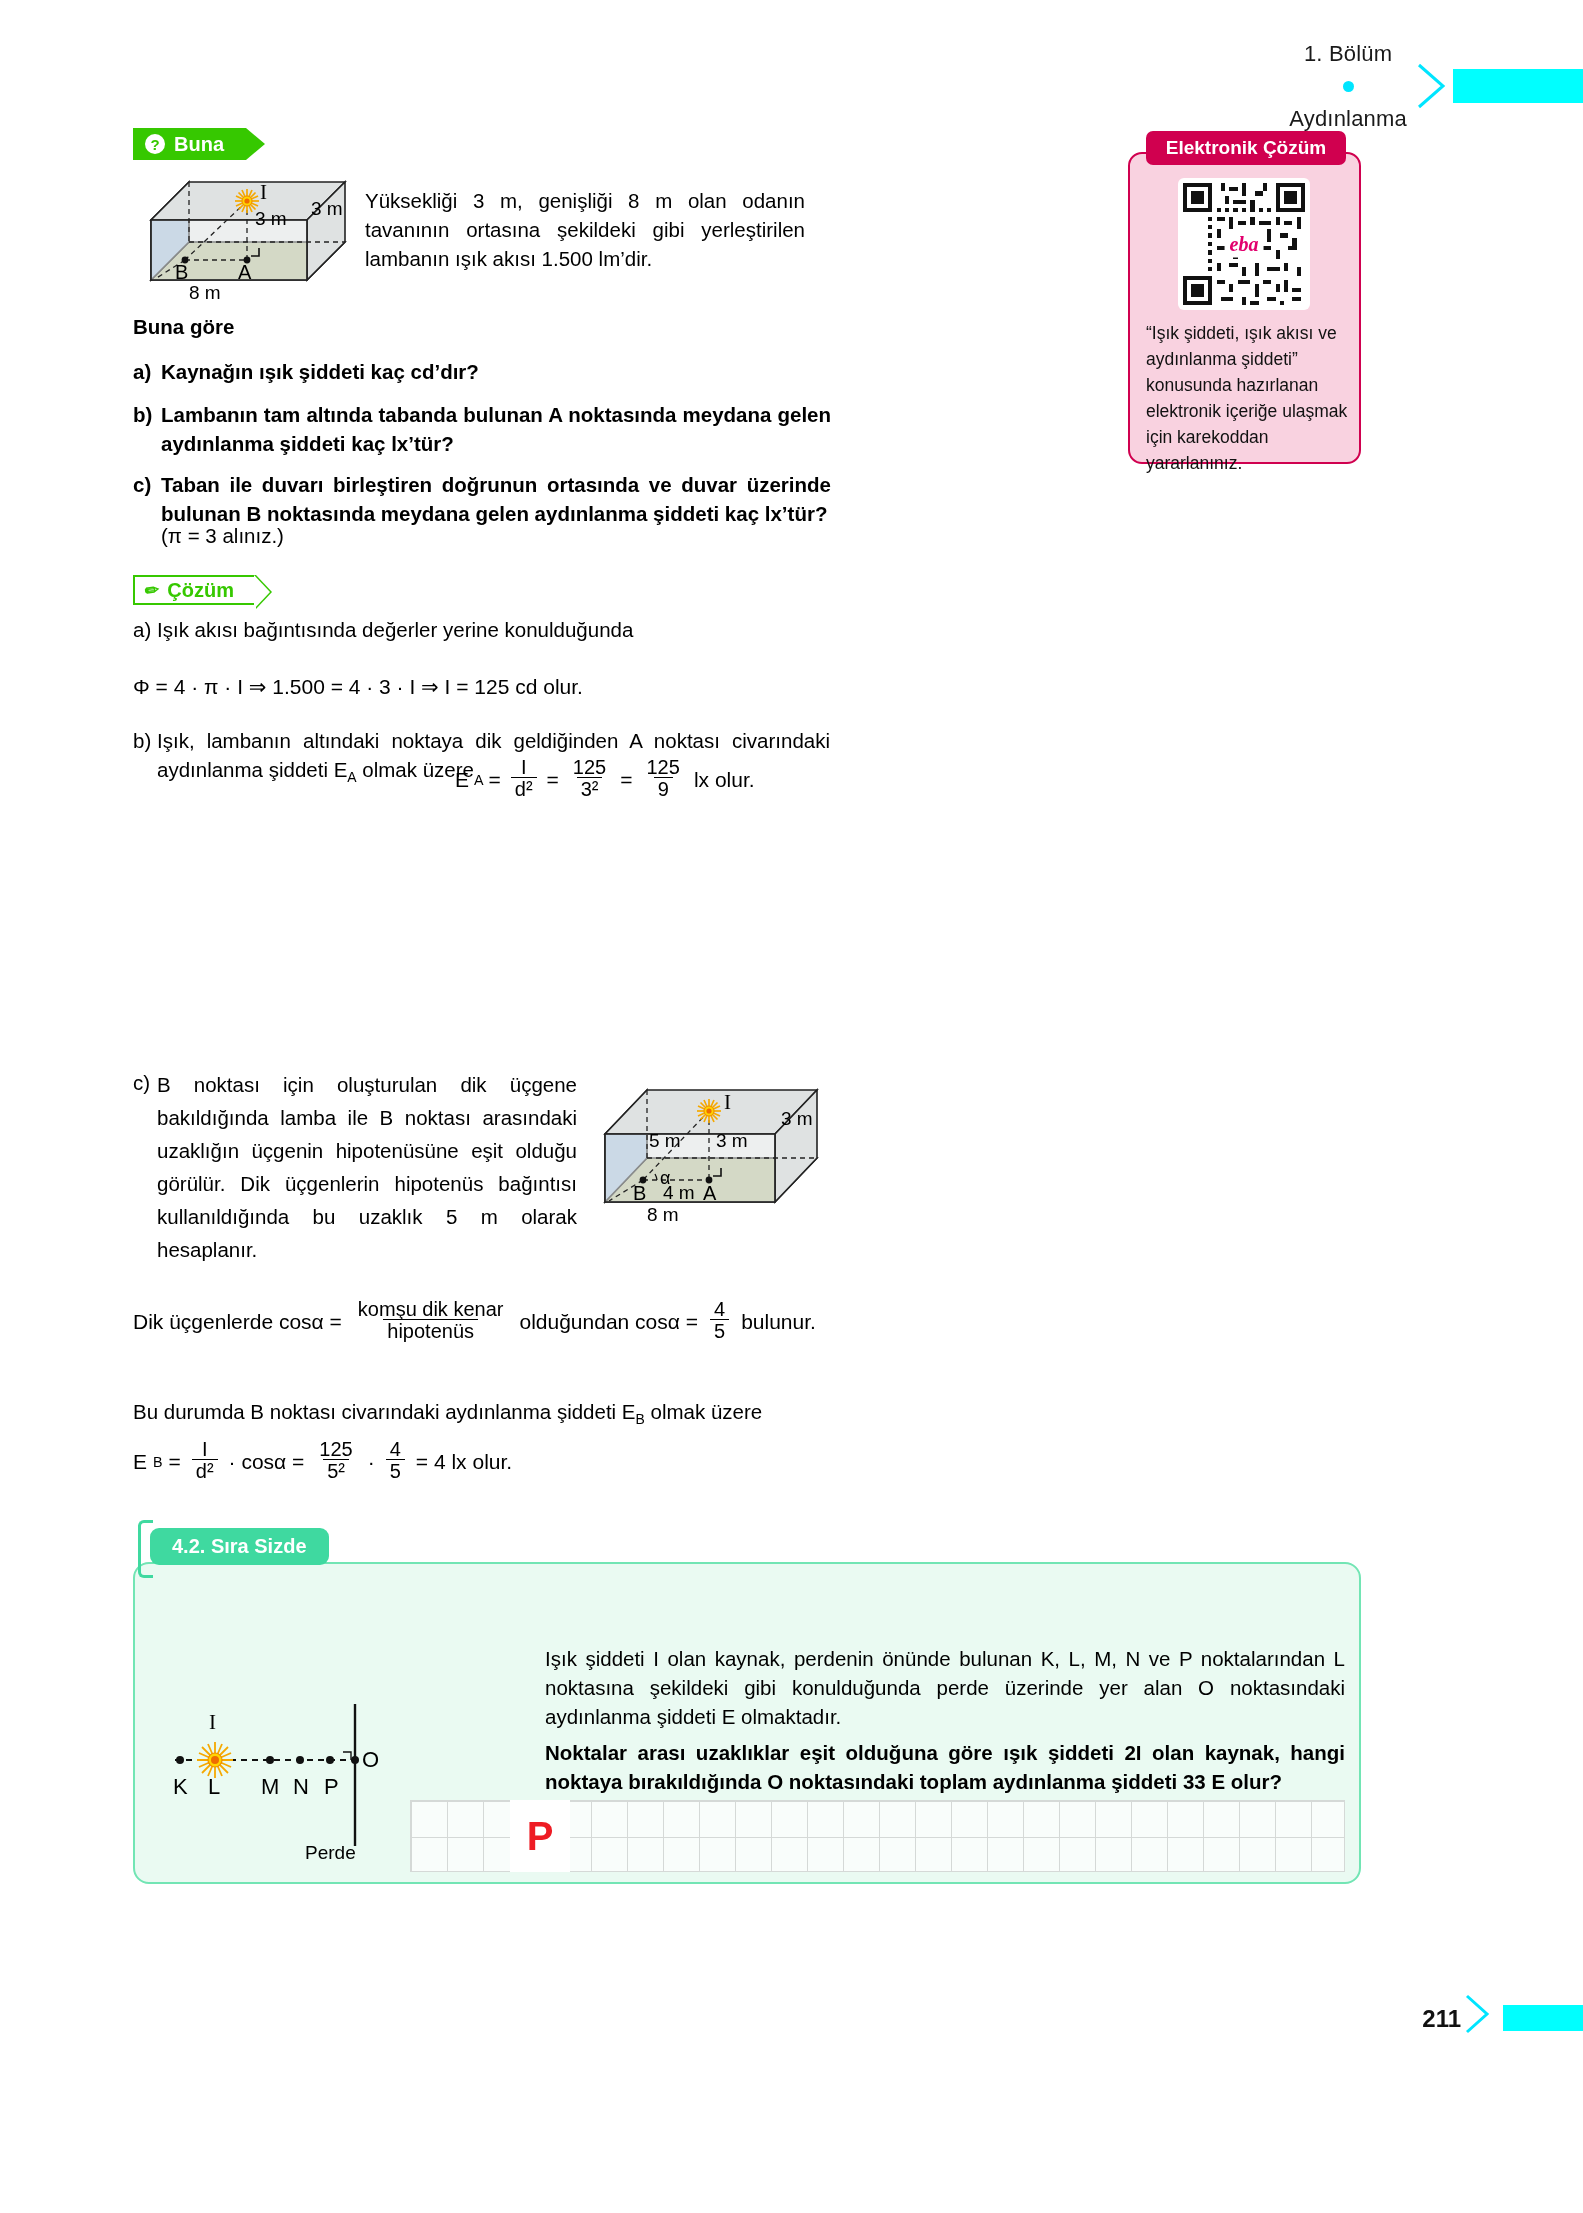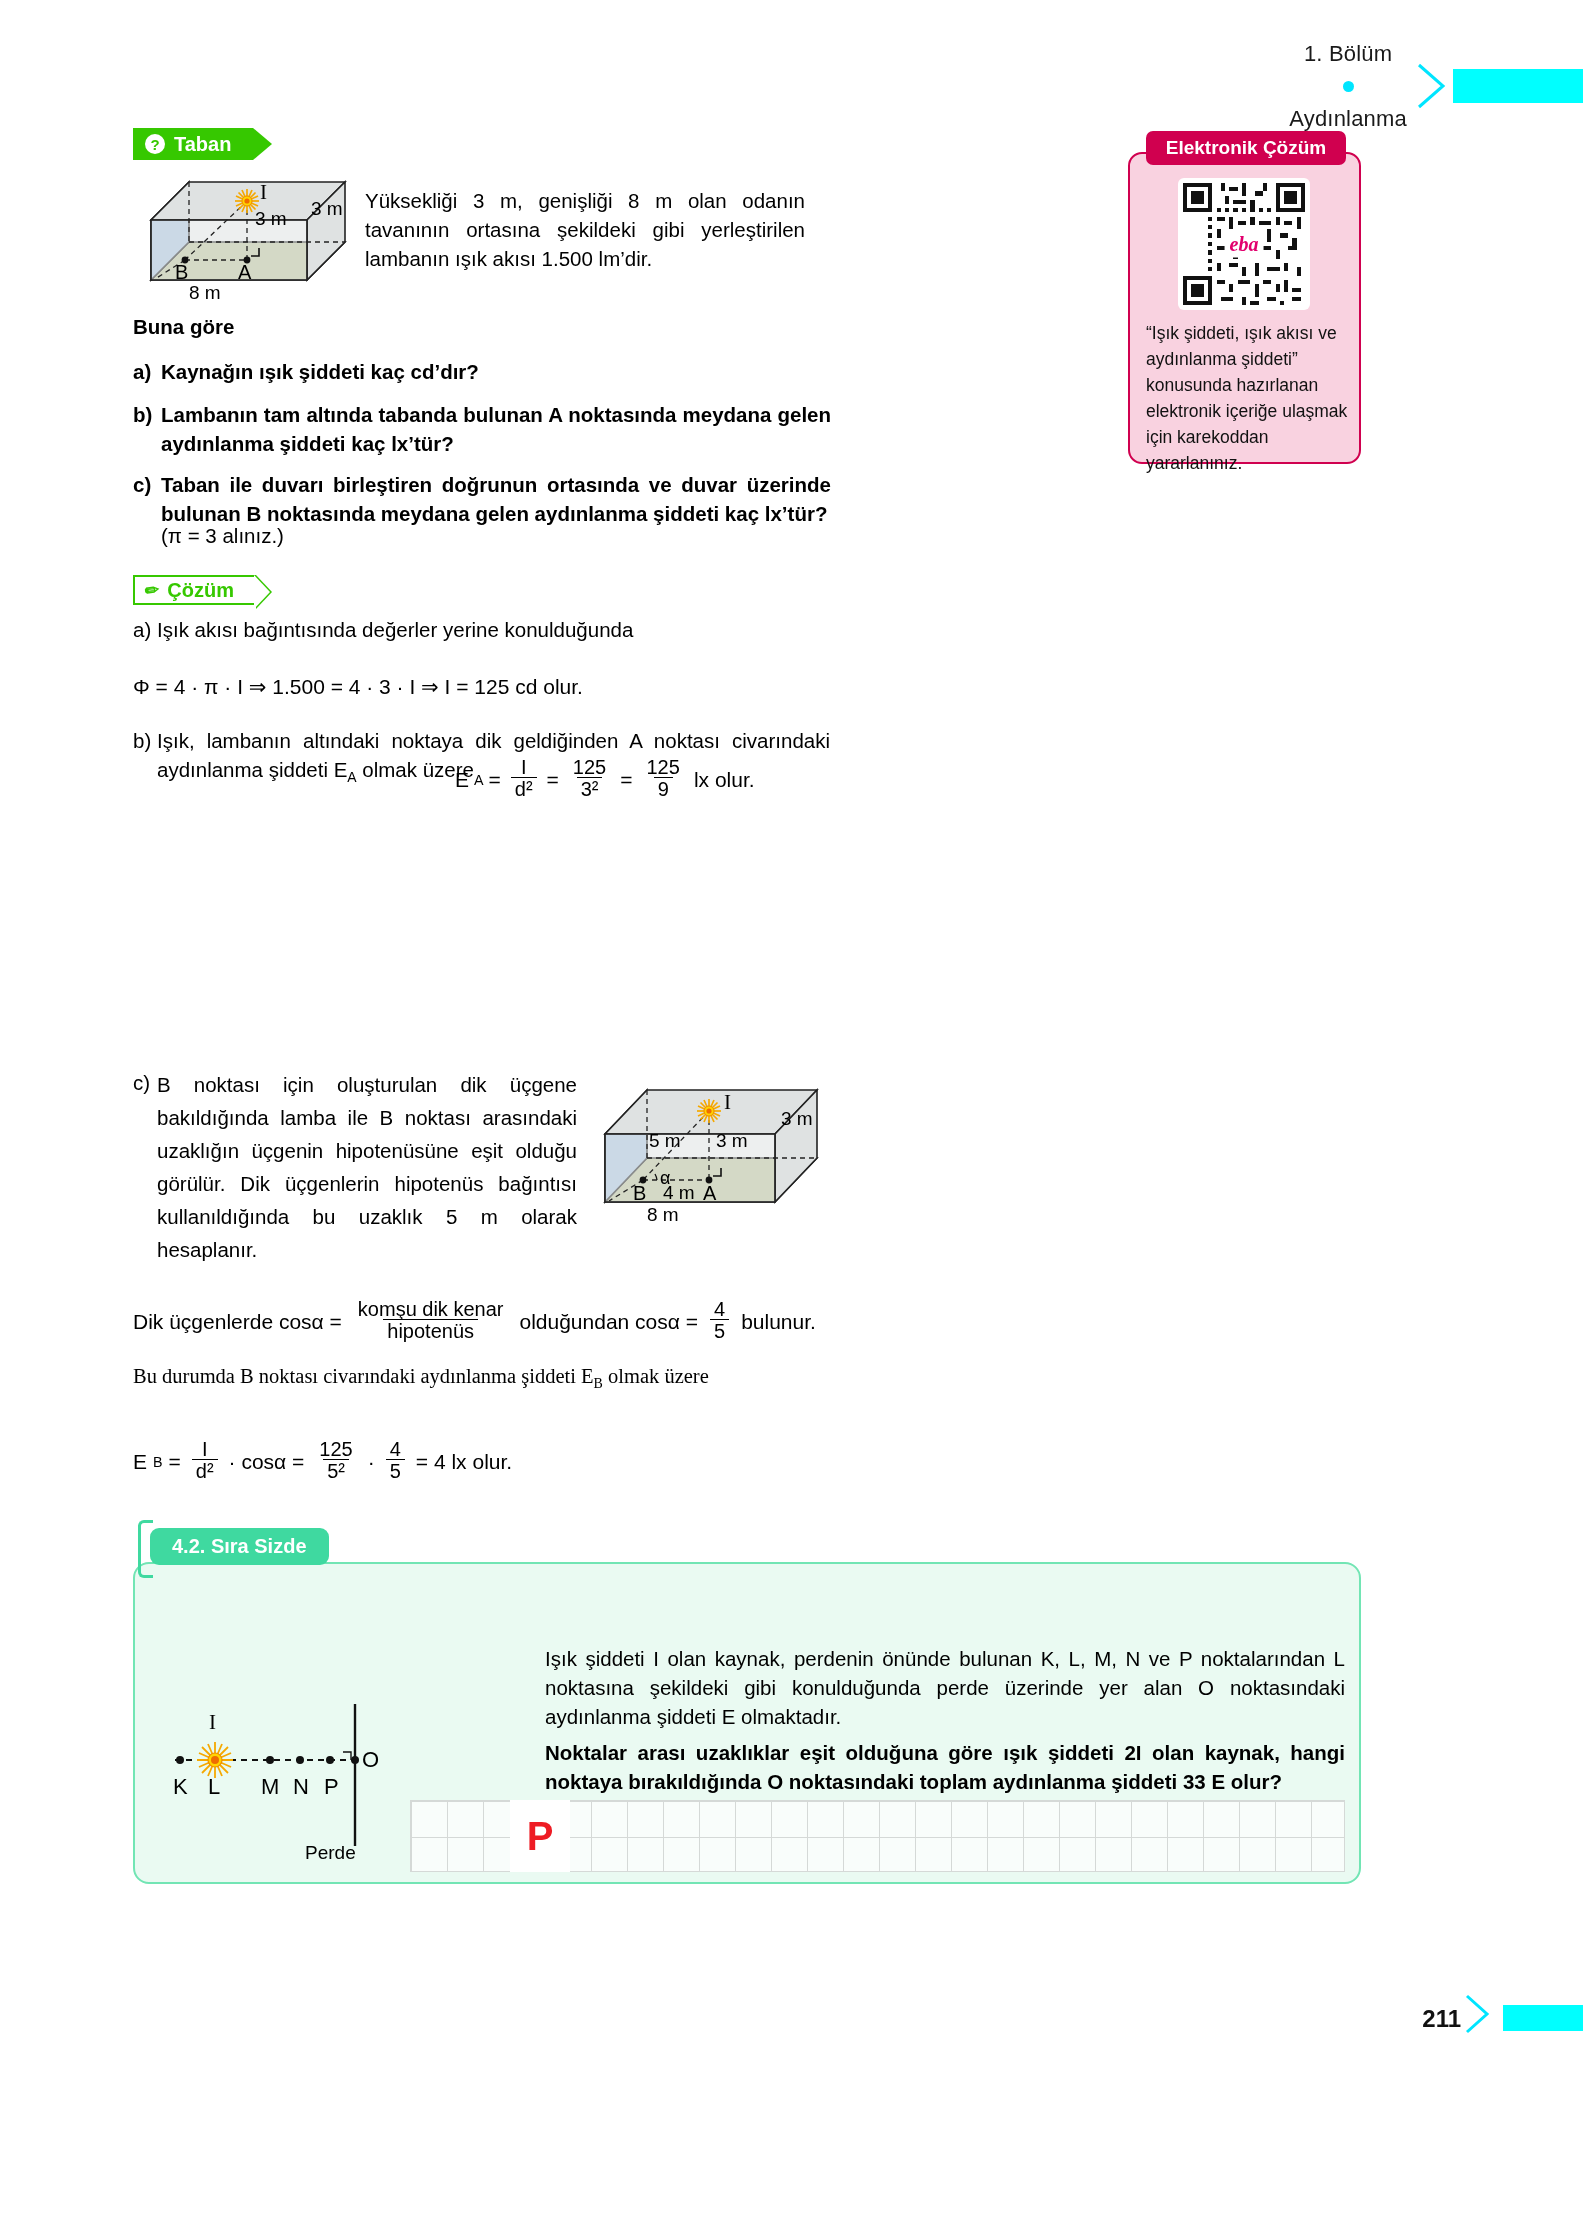--- a/index.html
+++ b/index.html
@@ -160,21 +160,21 @@
       <svg width="36" height="46" viewBox="0 0 36 46">
         <path d="M2 2 L26 23 L2 44" fill="none" stroke="#00e5ff" stroke-width="3"></path>
       </svg>
     </div>
     <div class="hdr-bar"></div>
   </div>
 </div>
 
 <div class="badge-soru">
   <span class="qmark">?</span>
-  <span>Taban</span>
+  <span>Buna</span>
 </div>
 
 <div class="diagram" style="left:133px; top:168px;">
   <svg width="240" height="135" viewBox="0 0 240 135">
 
     <polygon points="18,112 56,74 212,74 174,112" fill="#c8cfa4" stroke="#222" stroke-width="1.6"></polygon>
 
     <polygon points="18,112 18,52 56,14 56,74" fill="#b3ceeb" stroke="#222" stroke-width="1.6"></polygon>
 
     <polygon points="56,14 212,14 174,52 18,52" fill="#dfe2e2" stroke="#222" stroke-width="1.6"></polygon>
@@ -417,21 +417,21 @@
     <span class="den">hipotenüs</span>
   </span>
   <span>olduğundan cosα =</span>
   <span class="frac">
     <span class="num">4</span>
     <span class="den">5</span>
   </span>
   <span>bulunur.</span>
 </div>
 
-<div class="txt" style="left:133px; top:1362px; width:800px;font-family:Liberation Serif, serif;">
+<div class="txt" style="left:133px; top:1397px; width:800px;">
   <span>Bu durumda B noktası civarındaki aydınlanma şiddeti E</span><sub>B</sub><span> olmak üzere</span>
 </div>
 <div style="position:absolute; left:133px; top:1440px; font-size:21px; display:flex; align-items:center; gap:6px;">
   <span>E</span>
     <sub>B</sub>
   <span>=</span>
   <span class="frac">
     <span class="num">I</span>
     <span class="den">d²</span>
   </span>

